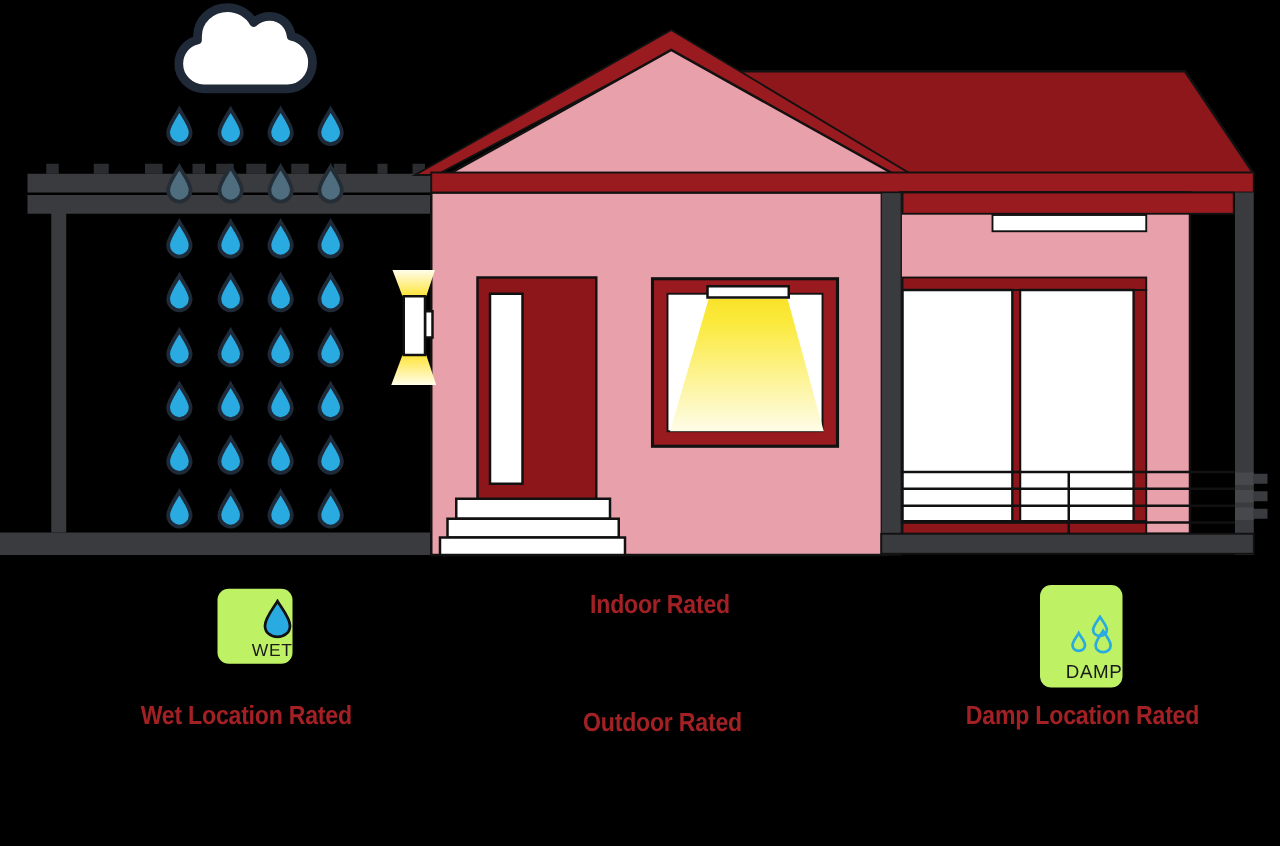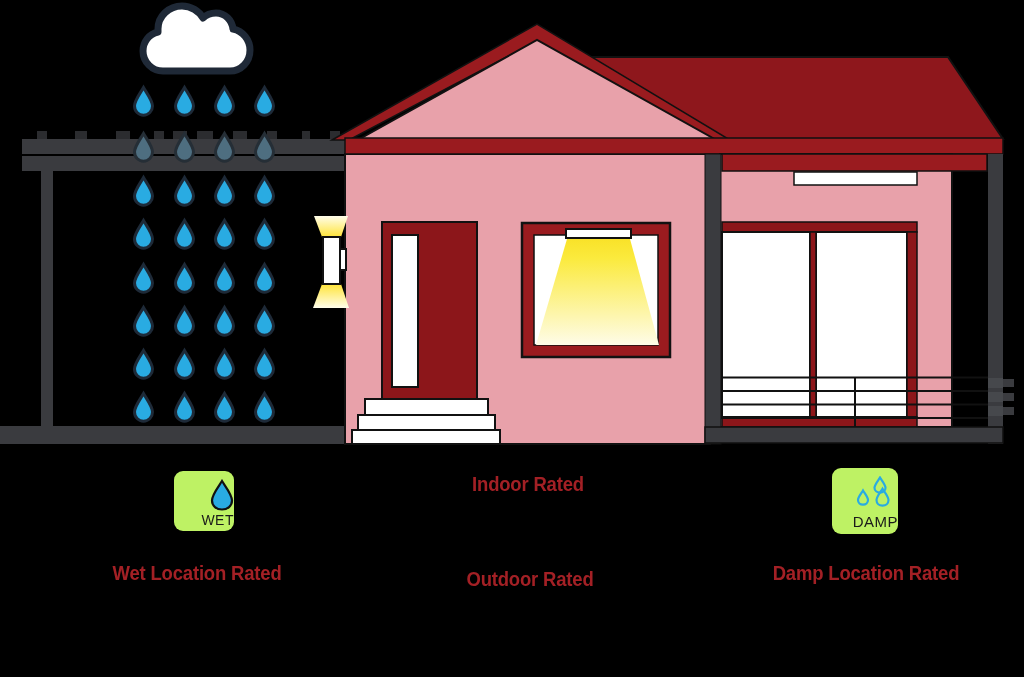--- a/index.html
+++ b/index.html
@@ -4,21 +4,21 @@
 <style>
   html,body{margin:0;padding:0;}
   body{font-family:"Liberation Sans", sans-serif; background:#000;}
   .stage{position:relative;width:1024px;height:677px;background:var(--background,#000);overflow:hidden;}
   .stage svg.scene{position:absolute;left:0;top:0;}
   .raindrop{fill:var(--rain_blue);stroke:var(--rain_outline);stroke-width:3;}
   .raindrop.muted{fill:var(--muted_rain_fill);stroke:#252E36;}
   .badge{position:absolute;background:#bef264;border-radius:9px;display:flex;flex-direction:column;
          align-items:flex-end;justify-content:flex-end;box-sizing:border-box;padding-left:33px;}
   .badge-wet{left:174px;top:471px;width:60px;height:60px;padding-bottom:4px;}
-  .badge-damp{left:832px;top:468px;width:66px;height:66px;padding-bottom:5px;}
+  .badge-damp{left:832px;top:468px;width:66px;height:82px;padding-bottom:5px;}
   .badge .blabel{color:#1a1a1a;font-size:14px;letter-spacing:.5px;line-height:1;margin-top:2px;}
   .badge-damp .blabel{font-size:15px;}
   .redlabel{position:absolute;color:var(--label_red);font-weight:700;font-size:21px;white-space:nowrap;
             transform:translateX(-50%) scaleX(.88);letter-spacing:-.2px;line-height:1;}
   .lbl-indoor{left:528px;top:473px;}
   .lbl-outdoor{left:530px;top:568px;}
   .lbl-wet{left:197px;top:562px;}
   .lbl-damp{left:866px;top:562px;}
 </style>
 </head>

